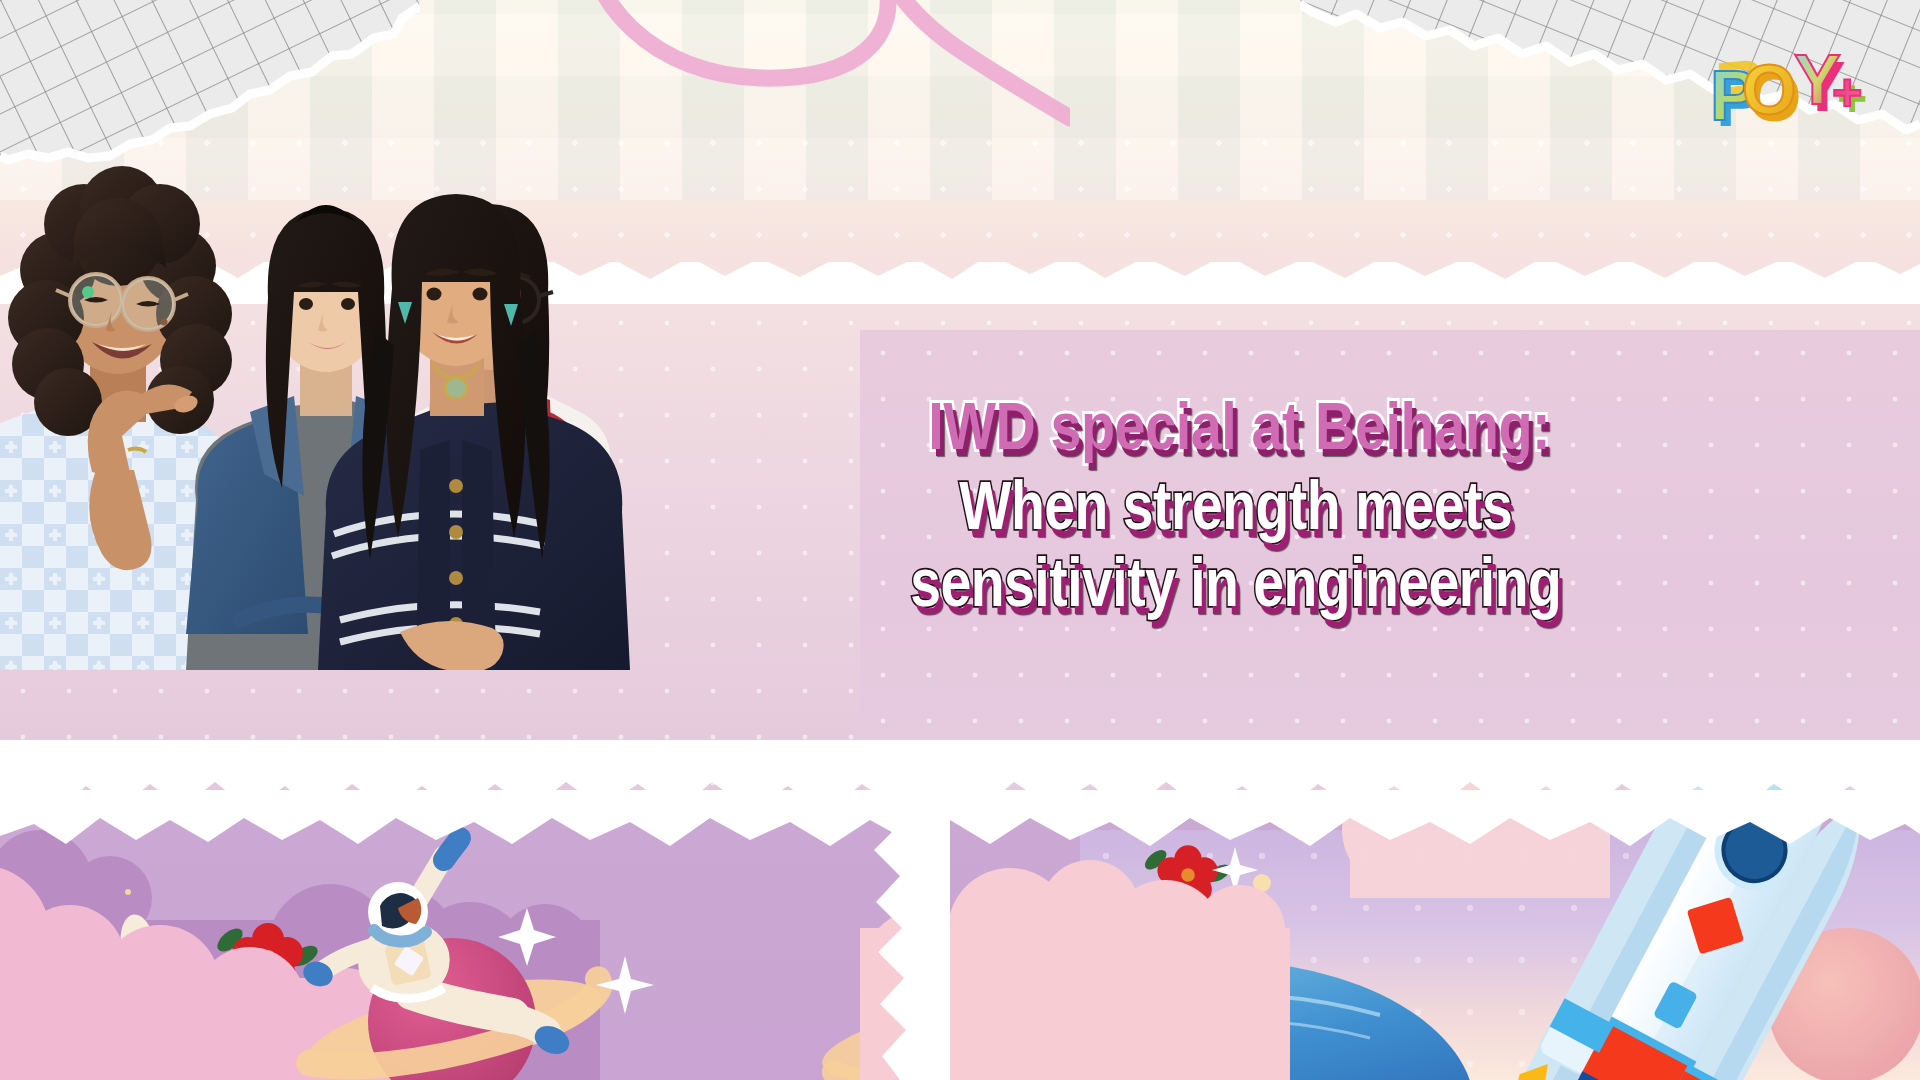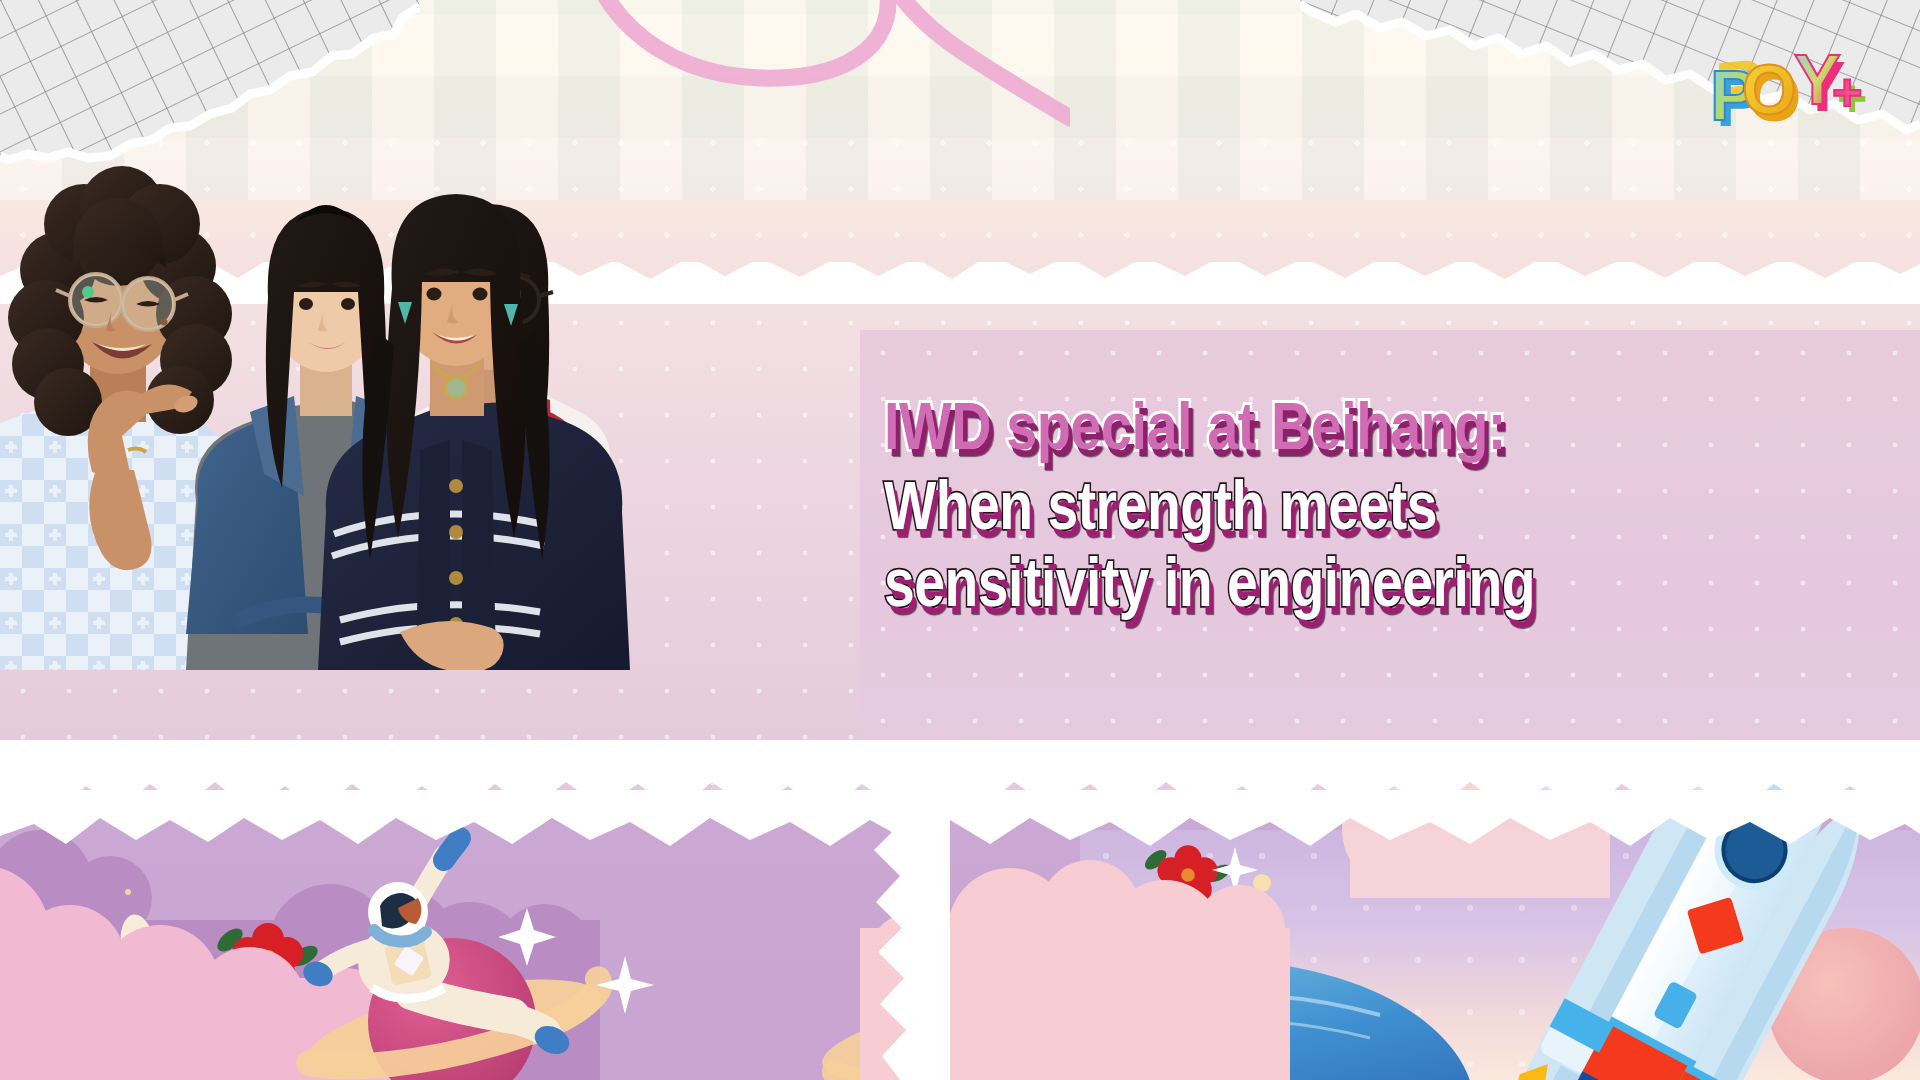--- a/index.html
+++ b/index.html
@@ -69,22 +69,23 @@
   .torn{ position:absolute; left:0; width:1920px; pointer-events:none; }
 
   
   .corner-grid{ position:absolute; pointer-events:none; }
 
   
   .people{ position:absolute; left:0; top:150px; width:900px; height:520px; }
 
   
   .title{
-    position:absolute; left:884px; top:392px; width:680px;
+    position:absolute; left:906px; top:392px; width:680px;
     line-height:1.0;
+    text-align:center;
   }
   .t-line{
     font-family:"Liberation Sans", sans-serif;
     font-weight:700; font-style:normal;
     font-stretch:condensed;
     letter-spacing:-0.5px;
     white-space:nowrap;
     display:block;
   }
   .t1{

